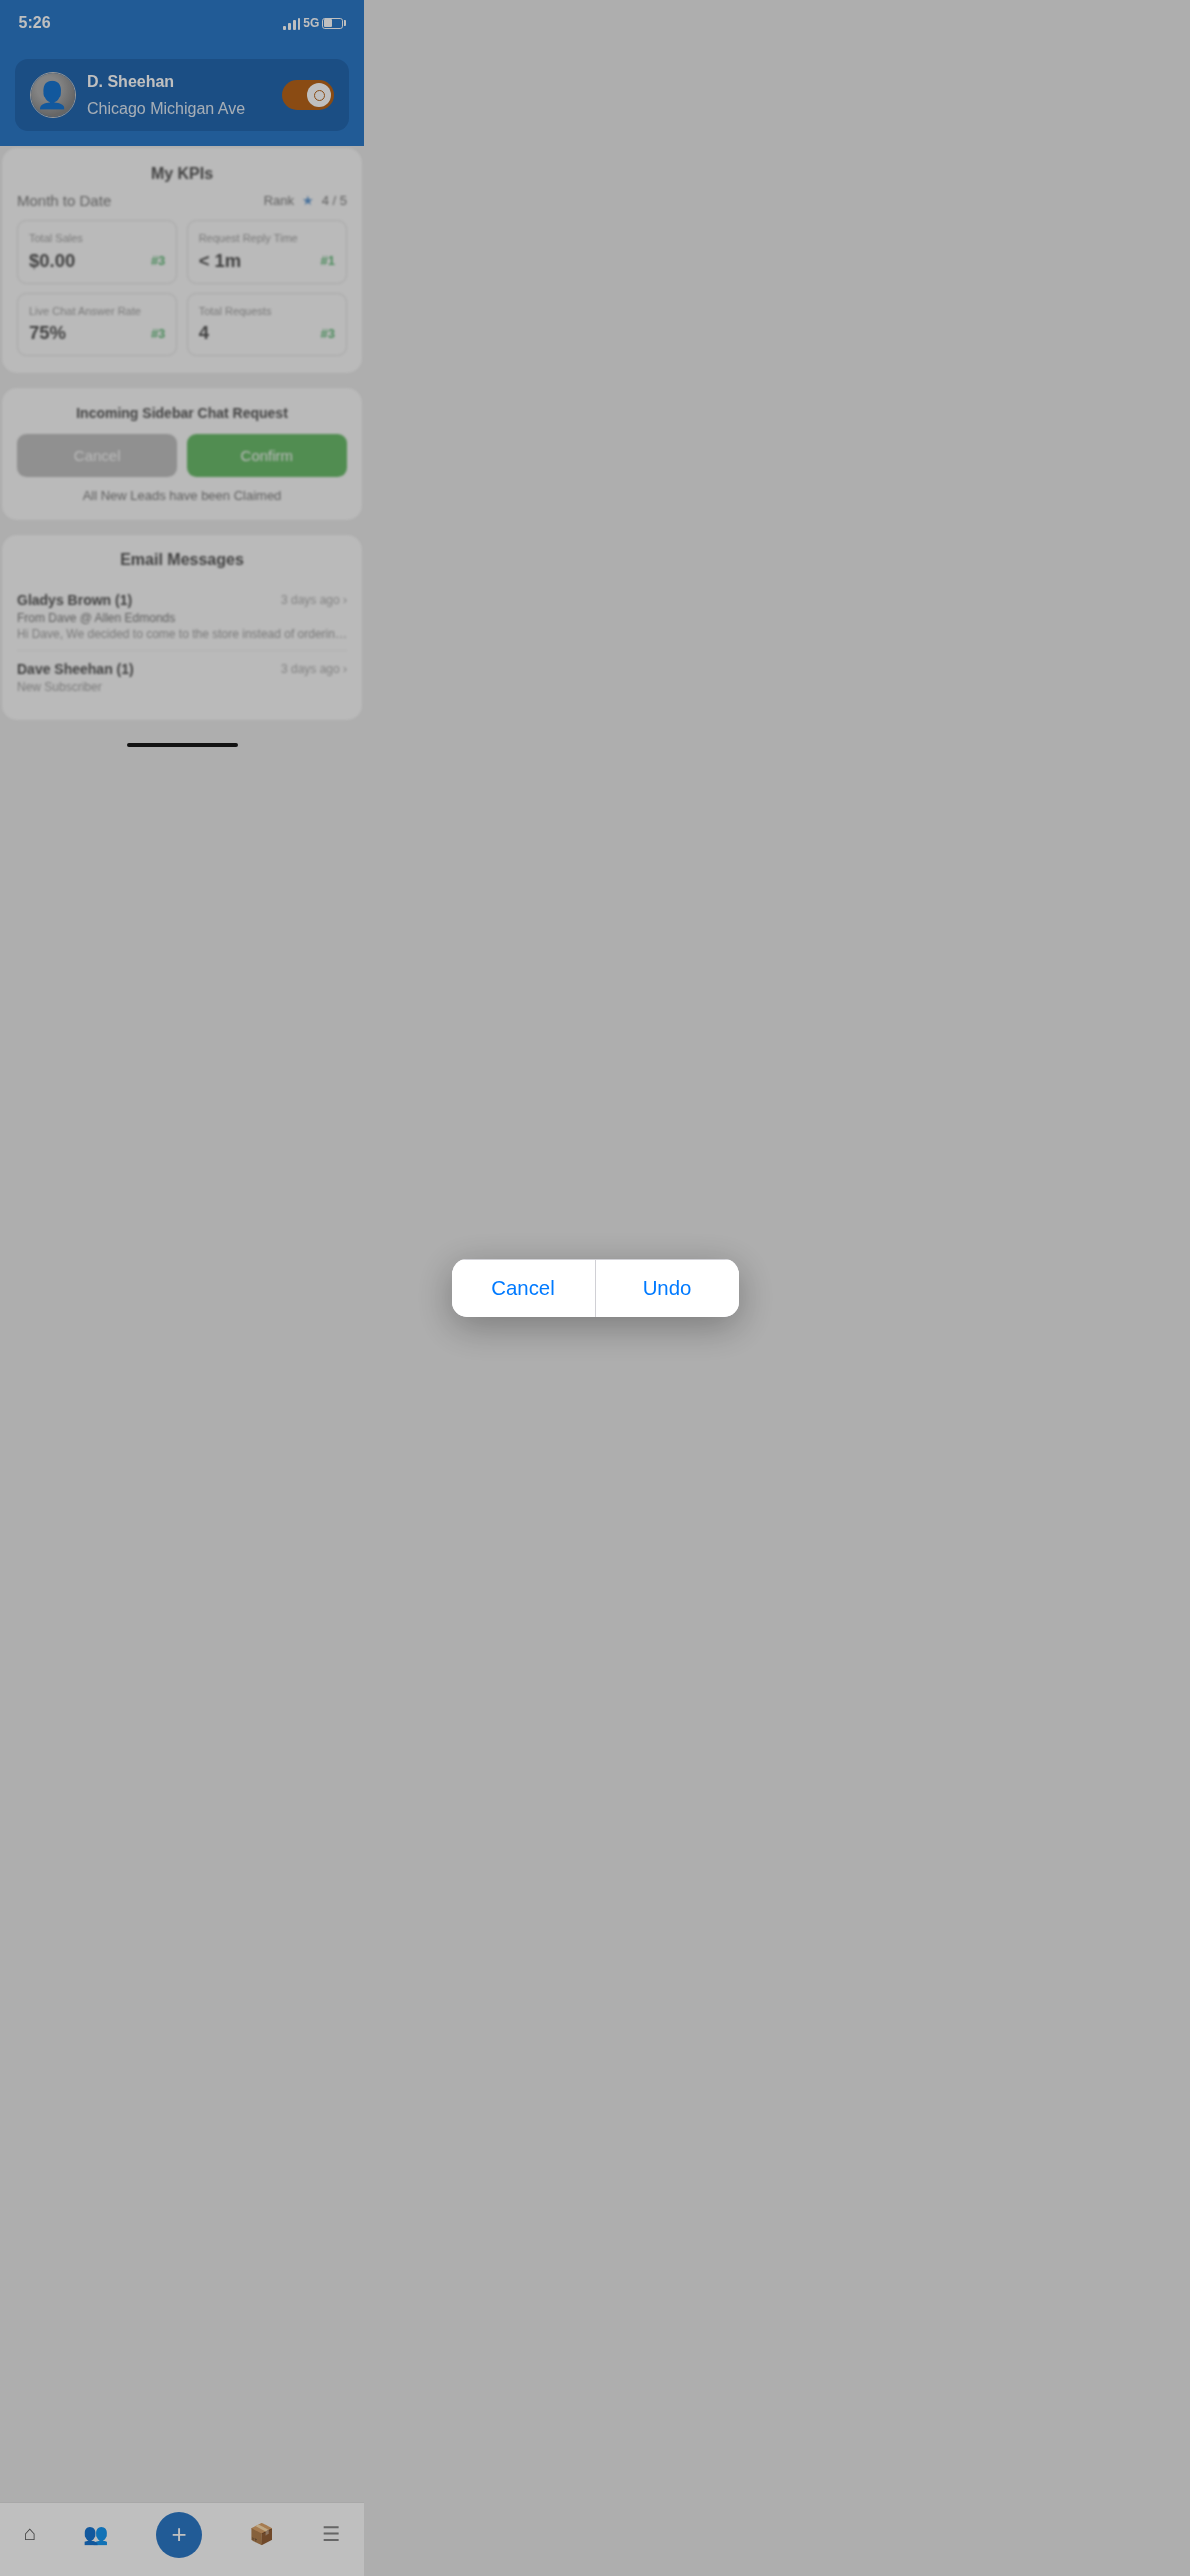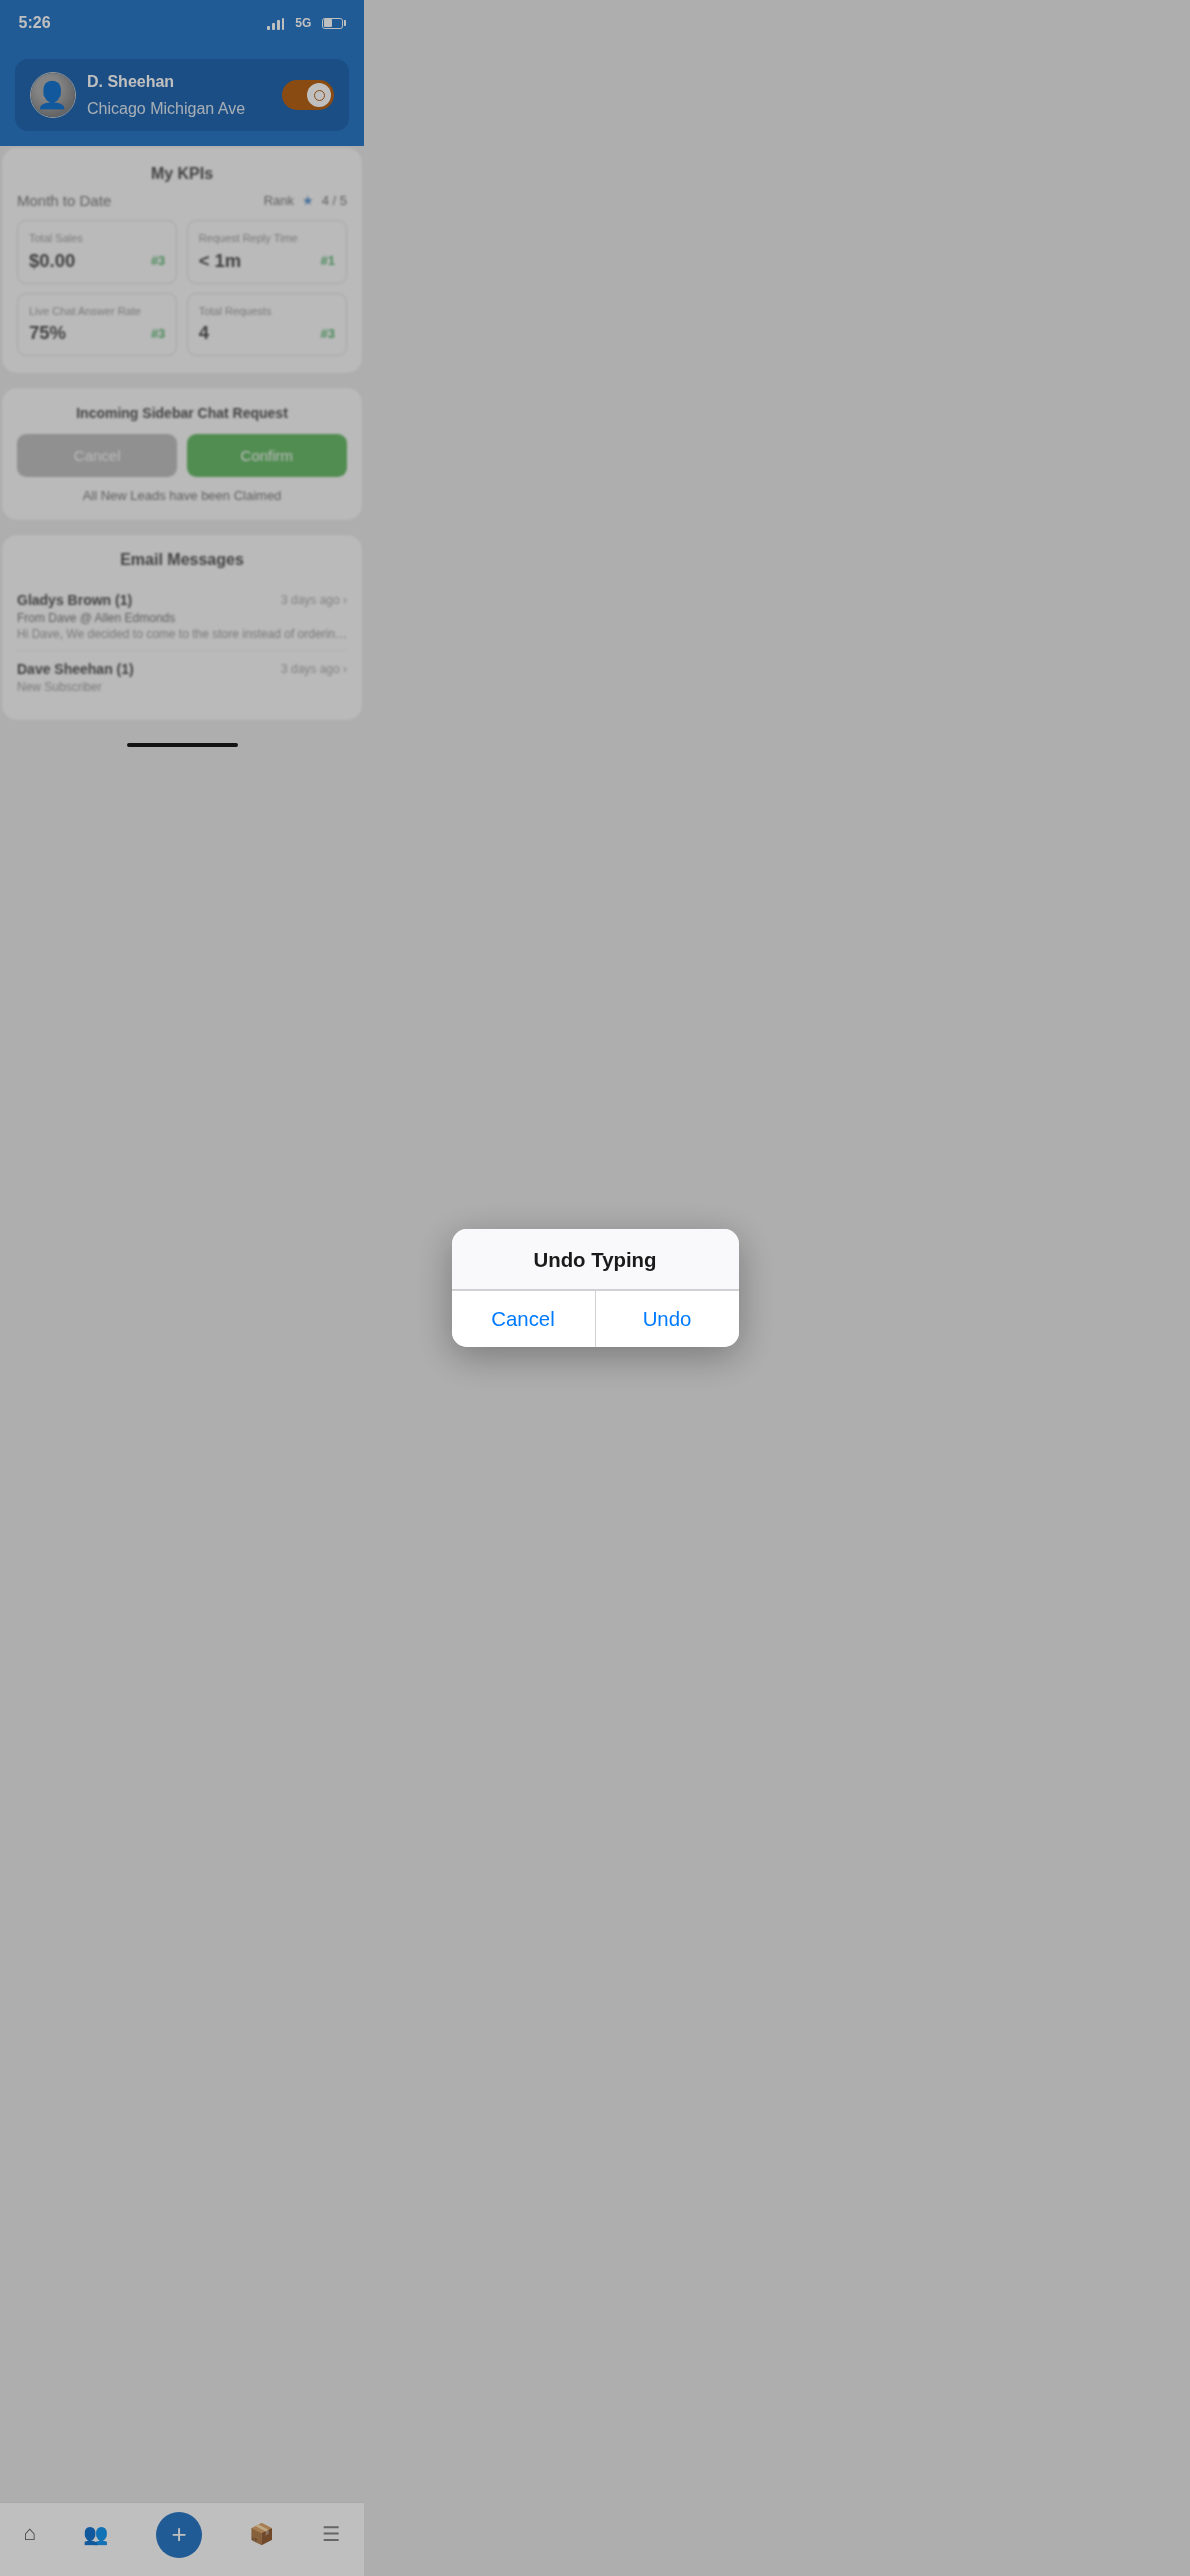--- a/index.html
+++ b/index.html
@@ -24,21 +24,21 @@
       padding: 0 18.5px;
       color: white;
     }
     .status-time {
       font-size: 16px;
       font-weight: 600;
     }
     .status-icons {
       display: flex;
       align-items: center;
-      gap: 11px;
+      gap: 3px;
       font-size: 12px;
       font-weight: 600;
     }
     .signal-bars {
       display: flex;
       align-items: flex-end;
       gap: 1.9px;
       height: 13px;
     }
     .signal-bars span {
@@ -554,23 +554,20 @@
   <div class="nav-item">
     <span class="nav-icon">📦</span>
   </div>
   <div class="nav-item">
     <span class="nav-icon">☰</span>
   </div>
 </div>
 
 <div class="modal-overlay">
   <div class="modal">
-    <div class="modal-title-area">
-      <div class="modal-title">Undo Typing</div>
-    </div>
     <div class="modal-buttons">
       <button class="modal-btn">Cancel</button>
       <button class="modal-btn">Undo</button>
     </div>
   </div>
 </div>
 
 <div class="home-bar"></div>
 
 

